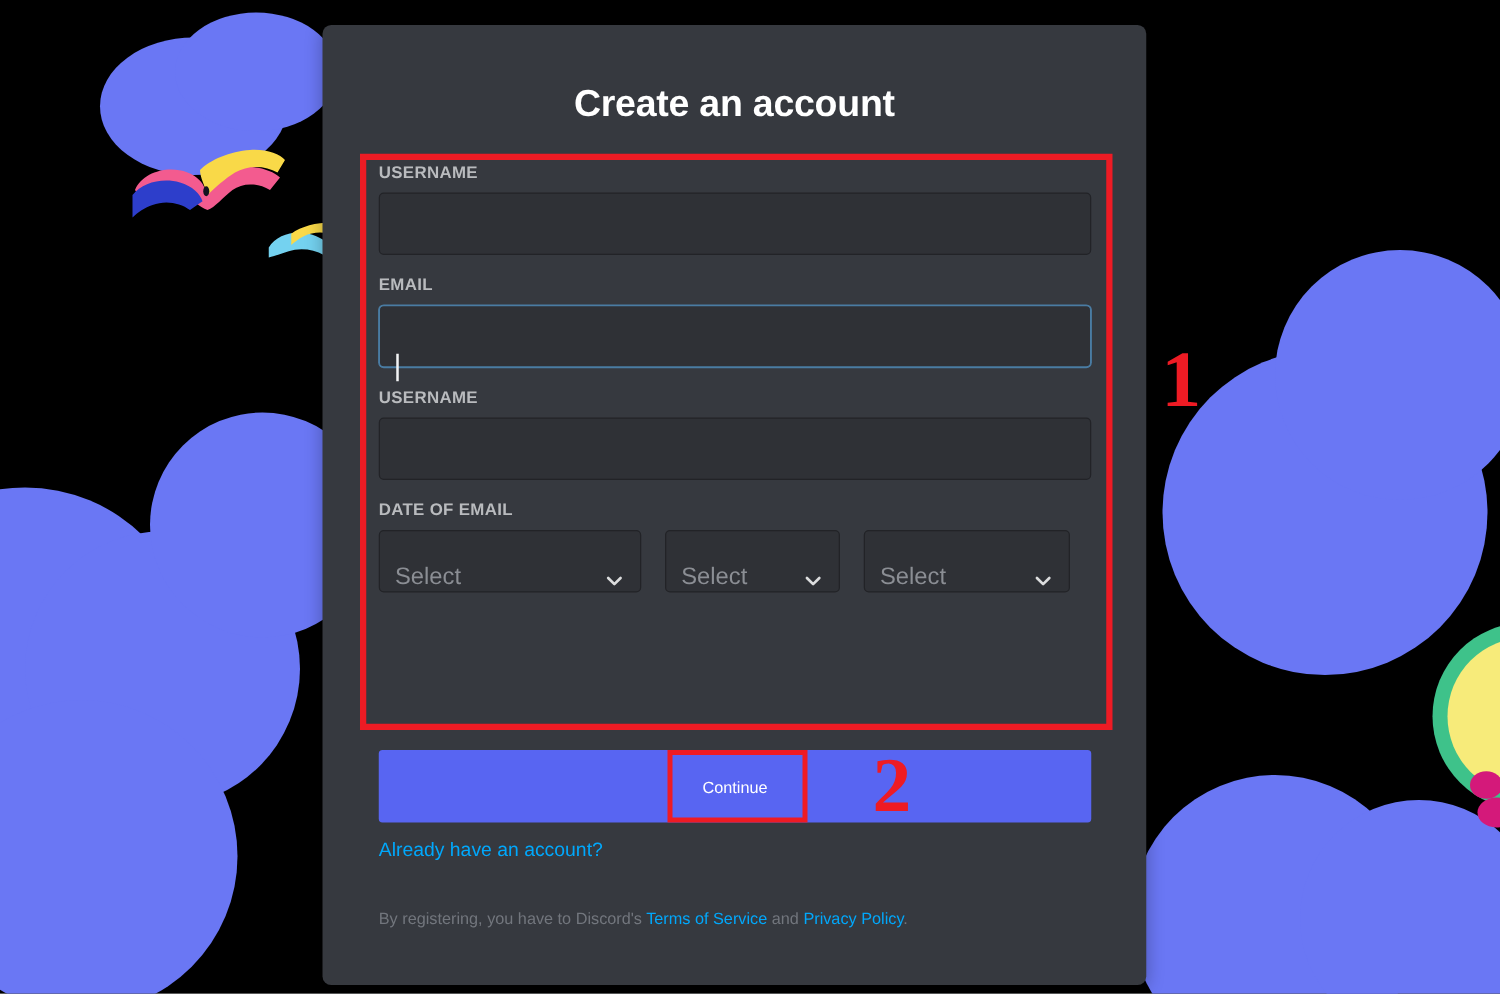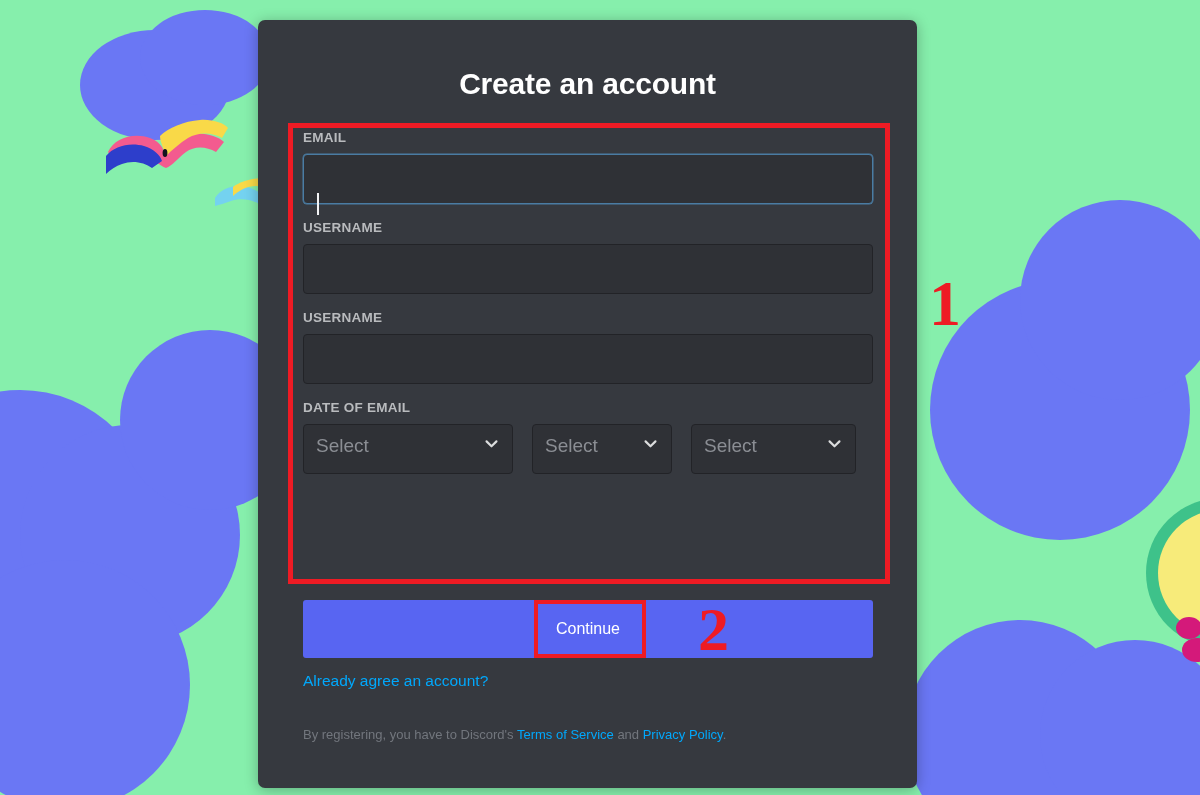--- a/index.html
+++ b/index.html
@@ -8,21 +8,21 @@
     width: 1200px;
     height: 795px;
     overflow: hidden;
     font-family: "Liberation Sans", sans-serif;
   }
 
   #stage {
     position: relative;
     width: 1200px;
     height: 795px;
-    background: #86efac;
+    background: #000000;
     overflow: hidden;
   }
 
   
   .bg-layer {
     position: absolute;
     inset: 0;
     overflow: hidden;
   }
 
@@ -117,22 +117,22 @@
     margin-top: 0px;
   }
 
   .select-box {
     position: relative;
     height: 50px;
     background: #2f3136;
     border: 1px solid #222327;
     border-radius: 4px;
     display: flex;
-    align-items: flex-start;
-    padding: 10px 12px;
+    align-items: flex-end;
+    padding: 0 12px;
     cursor: pointer;
   }
   .select-box.w1 { width: 210px; }
   .select-box.w2 { width: 140px; }
   .select-box.w3 { width: 165px; }
 
   .select-value {
     color: #8b8e94;
     font-size: 19px;
     flex: 1;
@@ -149,21 +149,21 @@
   .continue-btn {
     position: absolute;
     left: 45px;
     top: 580px;
     width: 570px;
     height: 58px;
     background: #5865f2;
     border: none;
     border-radius: 3px;
     color: #ffffff;
-    font-size: 16px;
+    font-size: 13px;
     font-family: "Liberation Sans", sans-serif;
     cursor: pointer;
   }
 
   .login-link {
     position: absolute;
     left: 45px;
     top: 652px;
     color: #00a8fc;
     font-size: 15.5px;
@@ -245,29 +245,29 @@
     <div class="char-circle" style="left:1176px; top:617px; width:26px; height:22px; background:#d4197a;"></div>
     <div class="char-circle" style="left:1182px; top:638px; width:30px; height:24px; background:#d4197a;"></div>
   </div>
 
   <div class="modal">
 
     <h1 class="modal-title">Create an account</h1>
 
     <div class="form-area">
 
+      <div class="field-block">
+        <label class="field-label">USERNAME</label>
+        <input class="text-input" type="text" value="" style="">
+      </div>
+
       <div class="field-block email">
         <label class="field-label">EMAIL</label>
         <input class="text-input focused" type="text" value="" style="">
         <span class="caret"></span>
-      </div>
-
-      <div class="field-block">
-        <label class="field-label">USERNAME</label>
-        <input class="text-input" type="text" value="" style="">
       </div>
 
       <div class="field-block">
         <label class="field-label">USERNAME</label>
         <input class="text-input" type="password" value="" style="">
       </div>
 
       <div class="field-block">
         <label class="field-label">DATE OF EMAIL</label>
 
@@ -293,21 +293,21 @@
               <polyline points="5,9 12,16 19,9"></polyline>
             </svg>
           </div>
 
         </div>
       </div>
     </div>
 
     <button class="continue-btn">Continue</button>
 
-    <a class="login-link">Already agree an account?</a>
+    <a class="login-link">Already have an account?</a>
 
     <div class="legal">
       <span>By registering, you have to Discord's </span><a>Terms of Service</a><span> and </span><a>Privacy Policy</a><span>.</span>
     </div>
   </div>
 
   <div class="anno-box" id="anno-form"></div>
   <div class="anno-box" id="anno-continue"></div>
 
   <div class="anno-num" id="anno-num-1">1</div>

